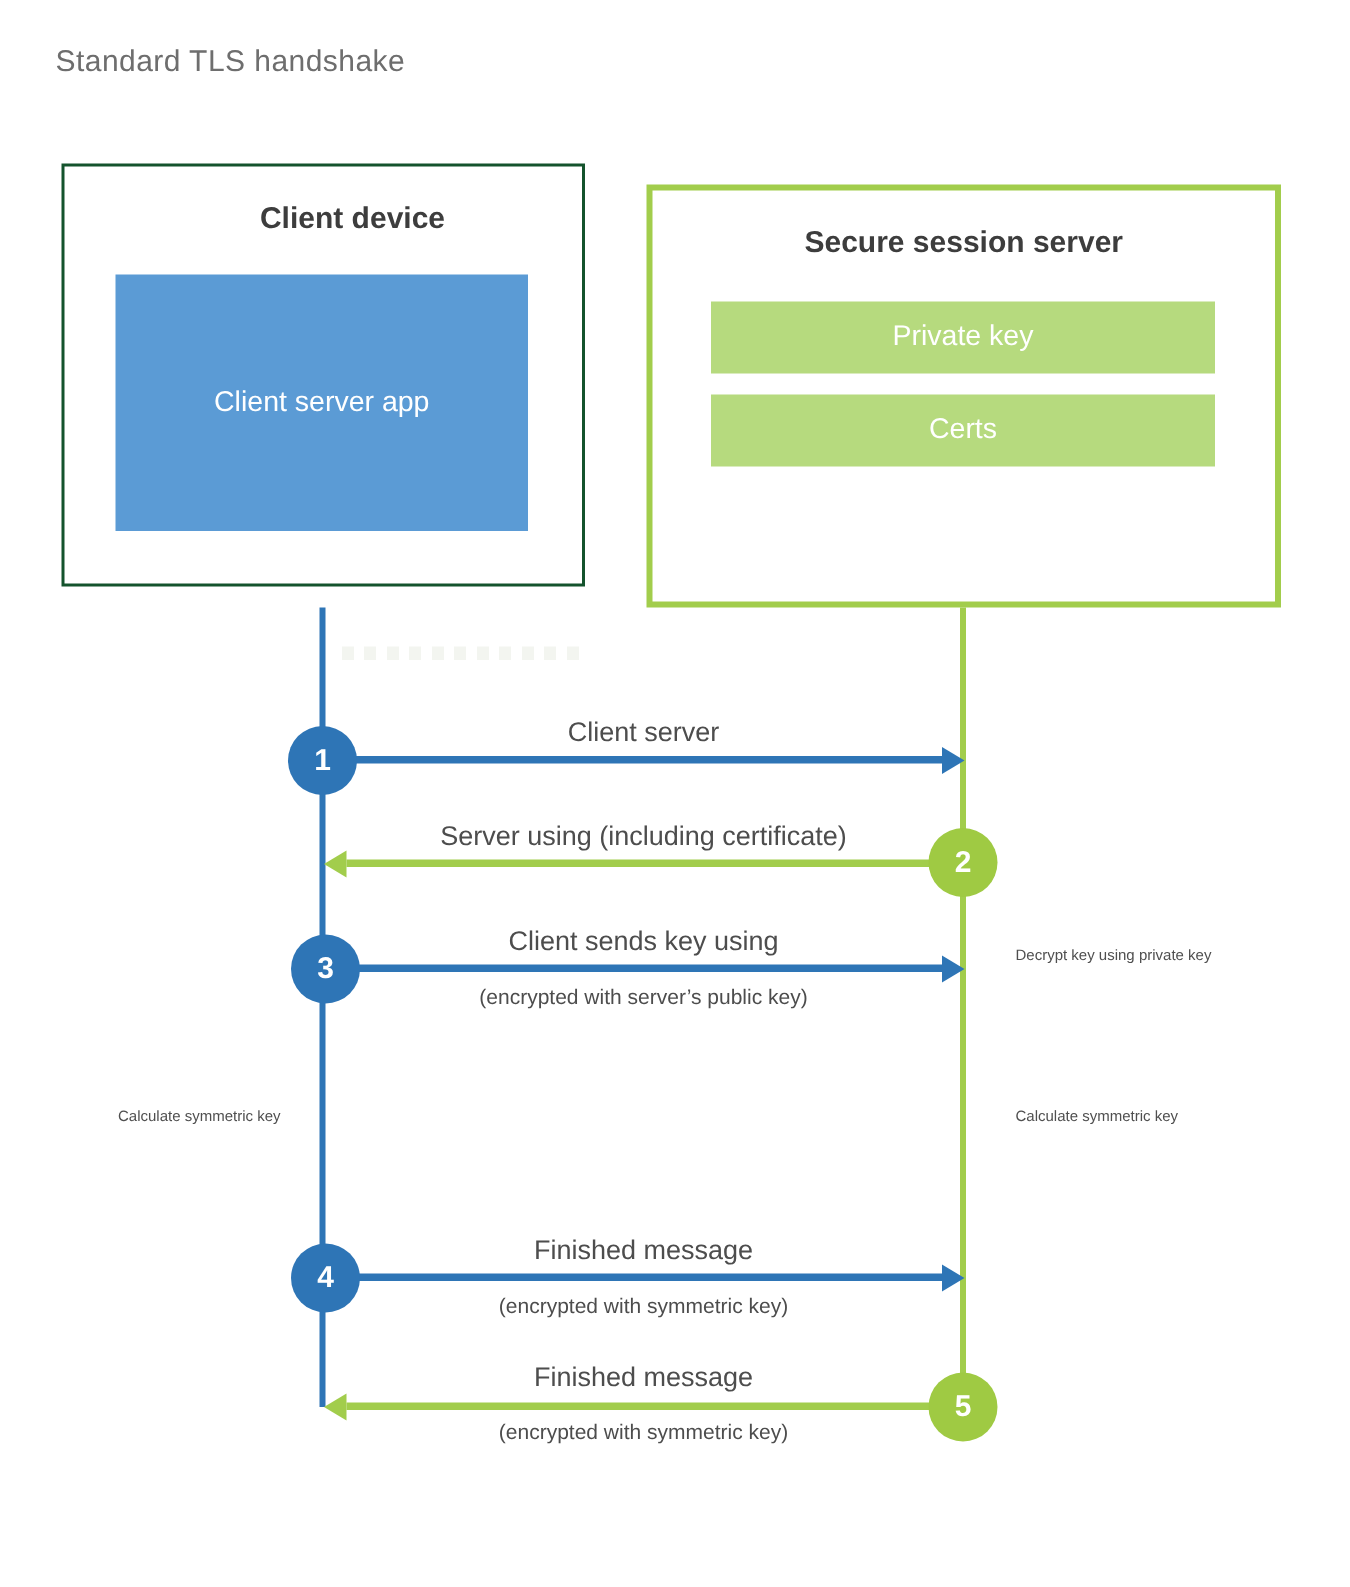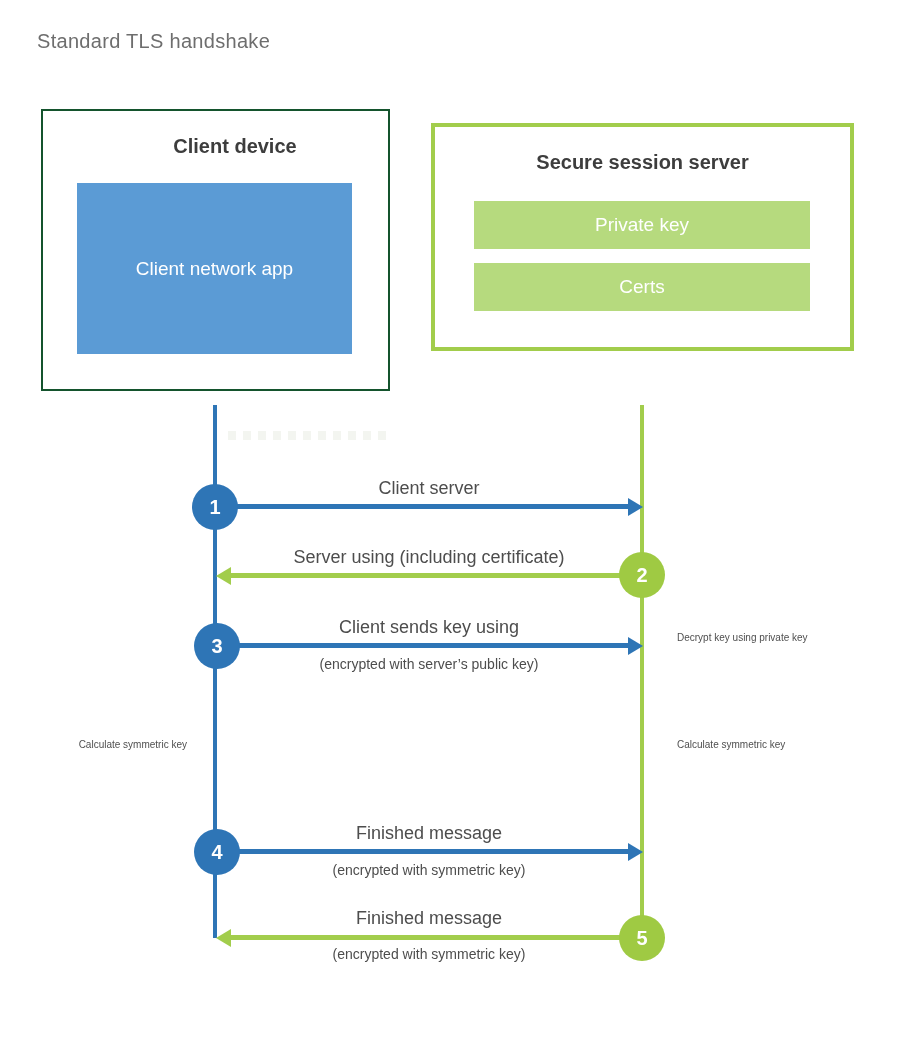--- a/index.html
+++ b/index.html
@@ -20,21 +20,21 @@
   }
 
   
   .entity-box { box-sizing: border-box; background: #ffffff; }
   .client-box {
     left: 41px; top: 109px; width: 349px; height: 282px;
     border: 2px solid #14532d;
     padding-left: 39px;
   }
   .server-box {
-    left: 431px; top: 123px; width: 423px; height: 228px;
+    left: 431px; top: 123px; width: 423px; height: 282px;
     border: 4px solid #a2cd4c;
   }
   .box-header {
     width: 100%; text-align: center; margin-top: 24px;
     font-size: 20px; font-weight: bold; color: #3d3d3d;
   }
   .client-app {
     left: 34px; top: 72px; width: 275px; height: 171px;
     background: #5b9bd5;
     display: flex; align-items: center; justify-content: center;
@@ -120,21 +120,21 @@
   .note-calc-right { left: 677px; top: 738px; text-align: left; }
 </style>
 </head>
 <body>
 
 <div class="abs page-title">Standard TLS handshake</div>
 
 <div class="abs entity-box client-box">
   <div class="box-header">Client device</div>
   <div class="abs client-app">
-    <div class="wrap">Client network app</div>
+    <div class="wrap">Client server app</div>
   </div>
 </div>
 
 <div class="abs entity-box server-box">
   <div class="box-header">Secure session server</div>
   <div class="abs server-bars">
     <div class="server-bar">Private key</div>
     <div class="server-bar">Certs</div>
   </div>
 </div>

